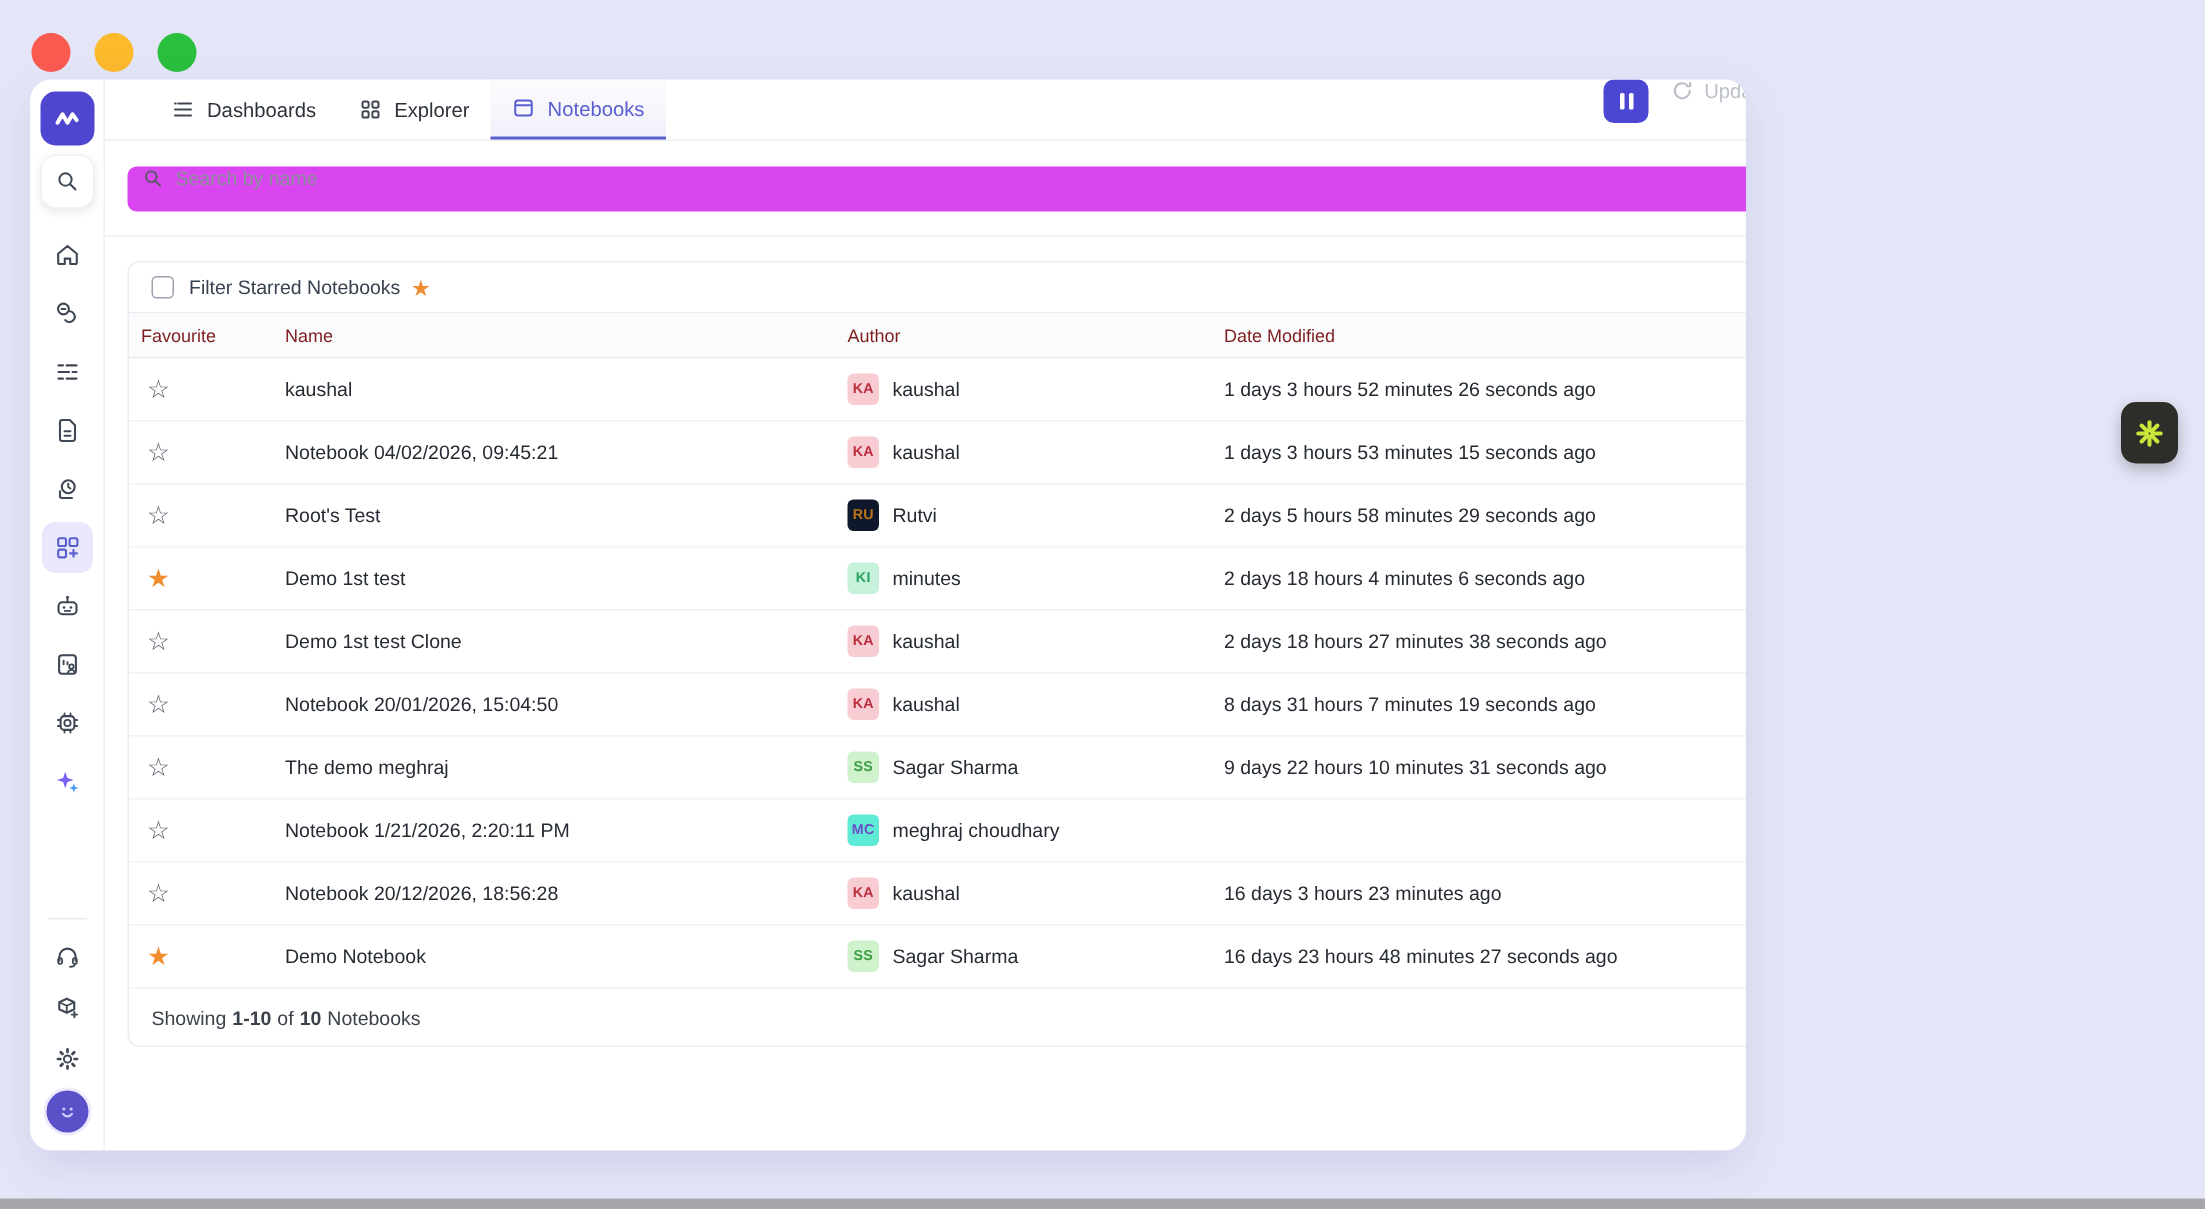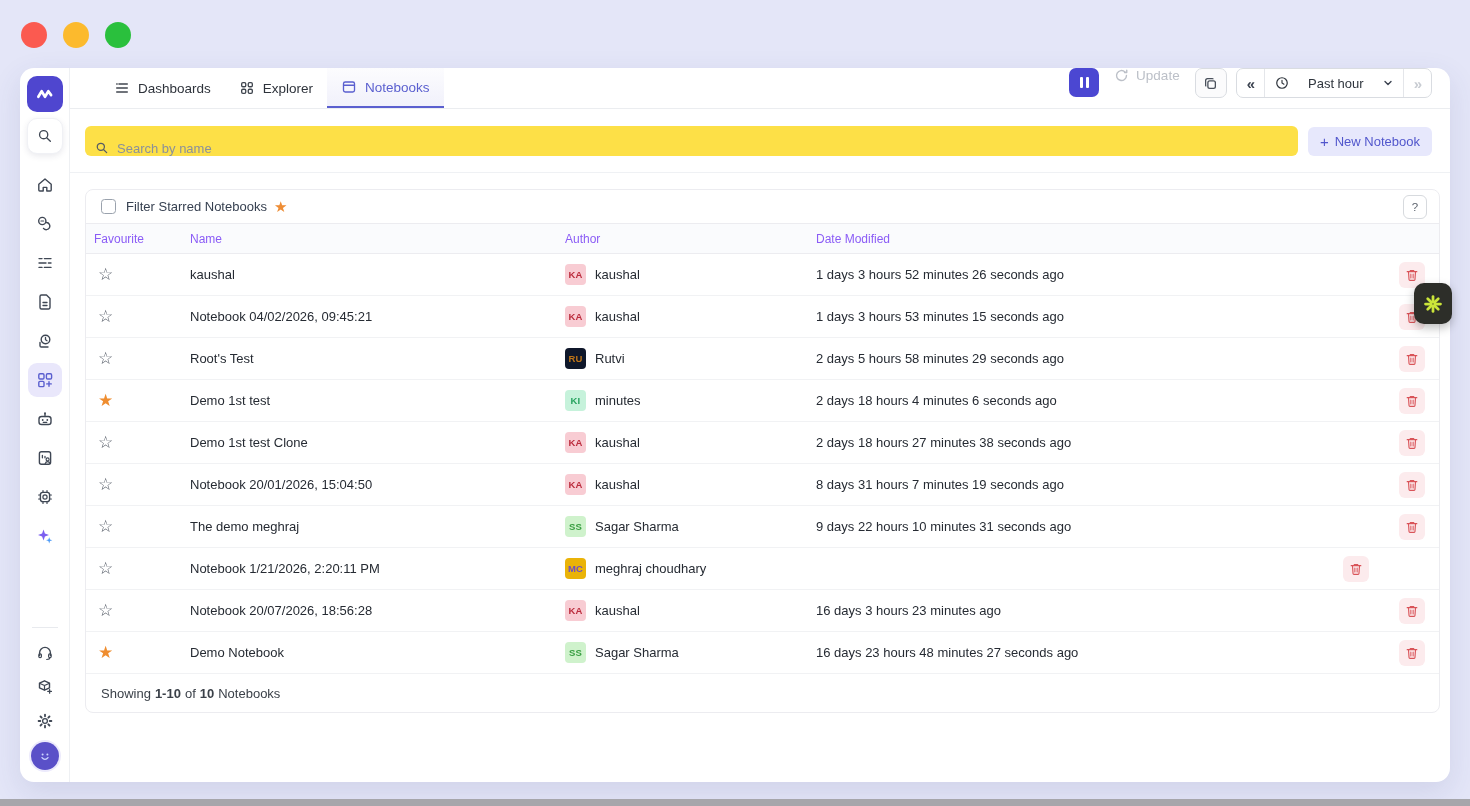--- a/index.html
+++ b/index.html
@@ -8,21 +8,21 @@
     font-family:"Liberation Sans", sans-serif;
     background:#e4e6f8;
     position:relative;
     overflow:hidden;
   }
   
   .traffic { position:absolute; top:22px; left:21px; display:flex; gap:16px; }
   .light { width:26px; height:26px; border-radius:50%; }
   
   .window {
-    position:absolute; left:20px; top:68px; width:1430px; height:714px;
+    position:absolute; left:20px; top:53px; width:1144px; height:714px;
     background:#fff; border-radius:14px; overflow:visible;
     box-shadow:0 10px 30px rgba(60,64,120,.12);
   }
   .window-inner { position:absolute; inset:0; border-radius:14px; overflow:hidden; display:flex; }
   
   .sidebar {
     width:50px; flex:0 0 50px; border-right:1px solid #eef0f3;
     display:flex; flex-direction:column; align-items:center;
     padding:8px 0 12px 0;
   }
@@ -60,42 +60,42 @@
     display:flex; align-items:center; justify-content:center; }
   .range-group { display:flex; align-items:stretch; height:30px; border:1px solid #d9dce1;
     border-radius:7px; background:#fff; overflow:hidden; }
   .range-seg { display:flex; align-items:center; padding:0 10px; font-size:14px; }
   .range-seg + .range-seg { border-left:1px solid #e4e6ea; }
   .chev { font-size:15px; color:#3c4350; font-weight:700; letter-spacing:-1px; }
   .chev.disabled { color:#c8ccd2; }
   .range-label { display:flex; align-items:center; gap:19px; font-size:13px; color:#2f353d; }
   
   .toolbar { display:flex; align-items:center; padding:17px 18px 16px 15px; gap:10px; border-bottom:1px solid #eff1f4; }
-  .search-field { flex:1; height:29px; background:#fde047; border-radius:6px;
-    display:flex; align-items:flex-start; padding:15px 10px; gap:8px; }
+  .search-field { flex:1; height:29px; background:#d946ef; border-radius:6px;
+    display:flex; align-items:flex-end; padding:15px 10px; gap:8px; }
   .search-field input { border:none; background:transparent; outline:none; flex:1;
     font-size:13px; color:#3a3f47; font-family:"Liberation Sans", sans-serif; }
   .search-field input::placeholder { color:#8a909a; }
   .new-notebook { height:29px; padding:0 12px; border:none; border-radius:6px;
     background:#e7e8fc; color:#5156cc; font-size:13px; display:flex; align-items:center; gap:6px;
     font-family:"Liberation Sans", sans-serif; }
   .new-notebook .plus { font-size:15px; line-height:1; font-weight:400; }
   
   .card { margin:16px 10px 0 15px; width:1355px; border:1px solid #ececf0; border-radius:8px; background:#fff; }
   .filter-row { height:34px; display:flex; align-items:center; padding:0 12px 0 15px;
     border-bottom:1px solid #ececf0; }
   .checkbox { width:15px; height:15px; border:1.5px solid #9aa2ad; border-radius:3.5px; background:#fff; }
   .filter-label { font-size:13px; color:#374151; margin-left:10px; }
   .filter-star { color:#ee8d35; font-size:15px; margin-left:7px; }
   .help-btn { margin-left:auto; width:24px; height:24px; border:1px solid #d7dade; border-radius:6px;
     background:#fff; font-size:11.5px; color:#5d646e; display:flex; align-items:center; justify-content:center;
     font-family:"Liberation Sans", sans-serif; }
   .grid-cols { display:grid; grid-template-columns:96px 375px 251px 1fr 56px; align-items:center; padding-left:8px; }
   .thead { height:30px; background:#fafbfd; border-bottom:1px solid #ececf0;
-    font-size:12px; color:#8b5cf6; }
+    font-size:12px; color:#7f1d1d; }
   .trow { height:42px; border-bottom:1px solid #f1f2f4; font-size:13px; color:#262b33; }
   .star-cell { padding-left:4px; font-size:17px; line-height:1; }
   .star-off { color:#565d68; }
   .star-on { color:#ef8d2f; }
   .author-cell { display:flex; align-items:center; gap:9px; }
   .avatar-badge { width:21px; height:21px; border-radius:4px; font-size:9.5px; font-weight:700;
     display:flex; align-items:center; justify-content:center; letter-spacing:.2px; }
   .trash-cell { display:flex; justify-content:flex-end; padding-right:14px; }
   .trash-btn { width:26px; height:26px; border-radius:6px; background:#fcebed; border:none;
     display:flex; align-items:center; justify-content:center; }
@@ -494,38 +494,38 @@
           <path d="M6.7 7v4.5M9.3 7v4.5" stroke="#d95459" stroke-width="1.2" stroke-linecap="round"></path>
         </svg>
       </button>
     </div>
   </div>
 
   <div class="grid-cols trow">
     <div class="star-cell star-off">☆</div>
     <div>Notebook 1/21/2026, 2:20:11 PM</div>
     <div class="author-cell">
-      <span class="avatar-badge" style="background: #eab308; color: rgb(106, 77, 200);">MC</span>
+      <span class="avatar-badge" style="background: #5eead4; color: rgb(106, 77, 200);">MC</span>
       <span>meghraj choudhary</span>
     </div>
     <div class="trash-cell">
       <button class="trash-btn">
         <svg width="14" height="14" viewBox="0 0 16 16" fill="none">
           <path d="M2.5 4.2h11" stroke="#d95459" stroke-width="1.3" stroke-linecap="round"></path>
           <path d="M6 4V2.8h4V4" stroke="#d95459" stroke-width="1.3" stroke-linecap="round" stroke-linejoin="round"></path>
           <path d="M4 4.2l.6 9a1 1 0 0 0 1 .9h4.8a1 1 0 0 0 1-.9l.6-9" stroke="#d95459" stroke-width="1.3" stroke-linecap="round"></path>
           <path d="M6.7 7v4.5M9.3 7v4.5" stroke="#d95459" stroke-width="1.2" stroke-linecap="round"></path>
         </svg>
       </button>
     </div>
   </div>
 
   <div class="grid-cols trow">
     <div class="star-cell star-off">☆</div>
-    <div>Notebook 20/07/2026, 18:56:28</div>
+    <div>Notebook 20/12/2026, 18:56:28</div>
     <div class="author-cell">
       <span class="avatar-badge" style="background: rgb(248, 204, 211); color: rgb(187, 44, 61);">KA</span>
       <span>kaushal</span>
     </div>
     <div>16 days 3 hours 23 minutes ago</div>
     <div class="trash-cell">
       <button class="trash-btn">
         <svg width="14" height="14" viewBox="0 0 16 16" fill="none">
           <path d="M2.5 4.2h11" stroke="#d95459" stroke-width="1.3" stroke-linecap="round"></path>
           <path d="M6 4V2.8h4V4" stroke="#d95459" stroke-width="1.3" stroke-linecap="round" stroke-linejoin="round"></path>

